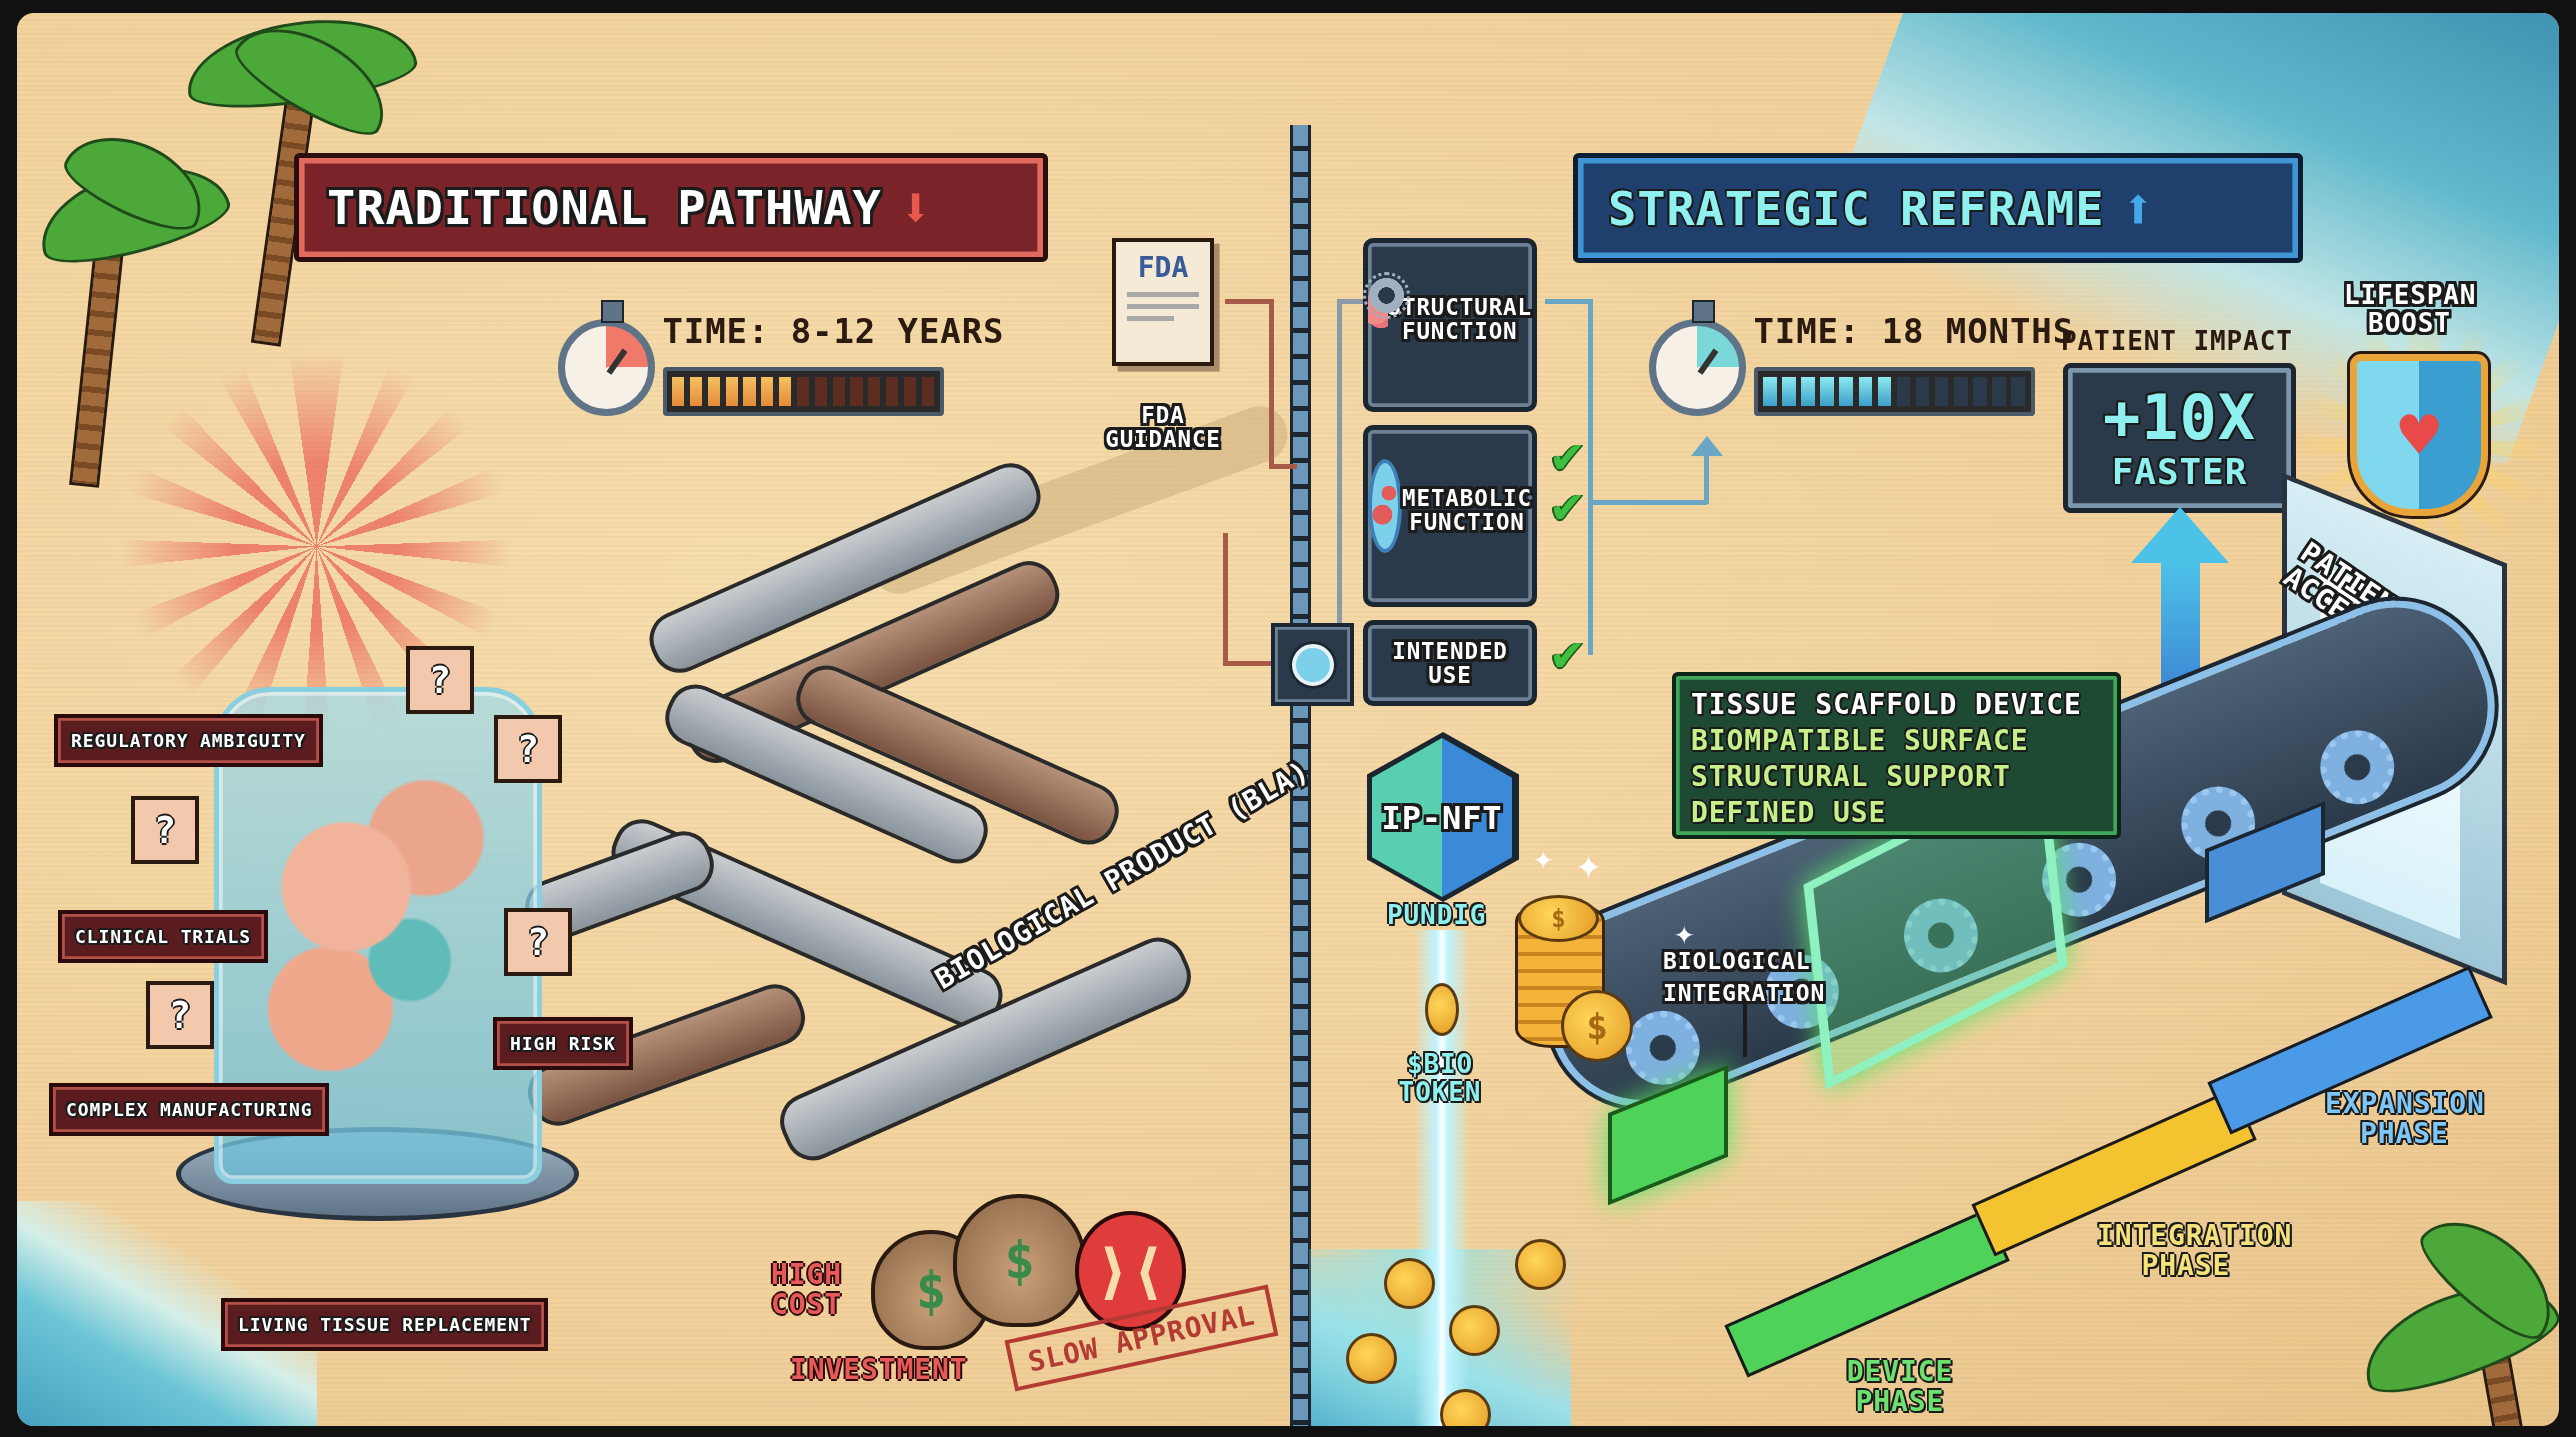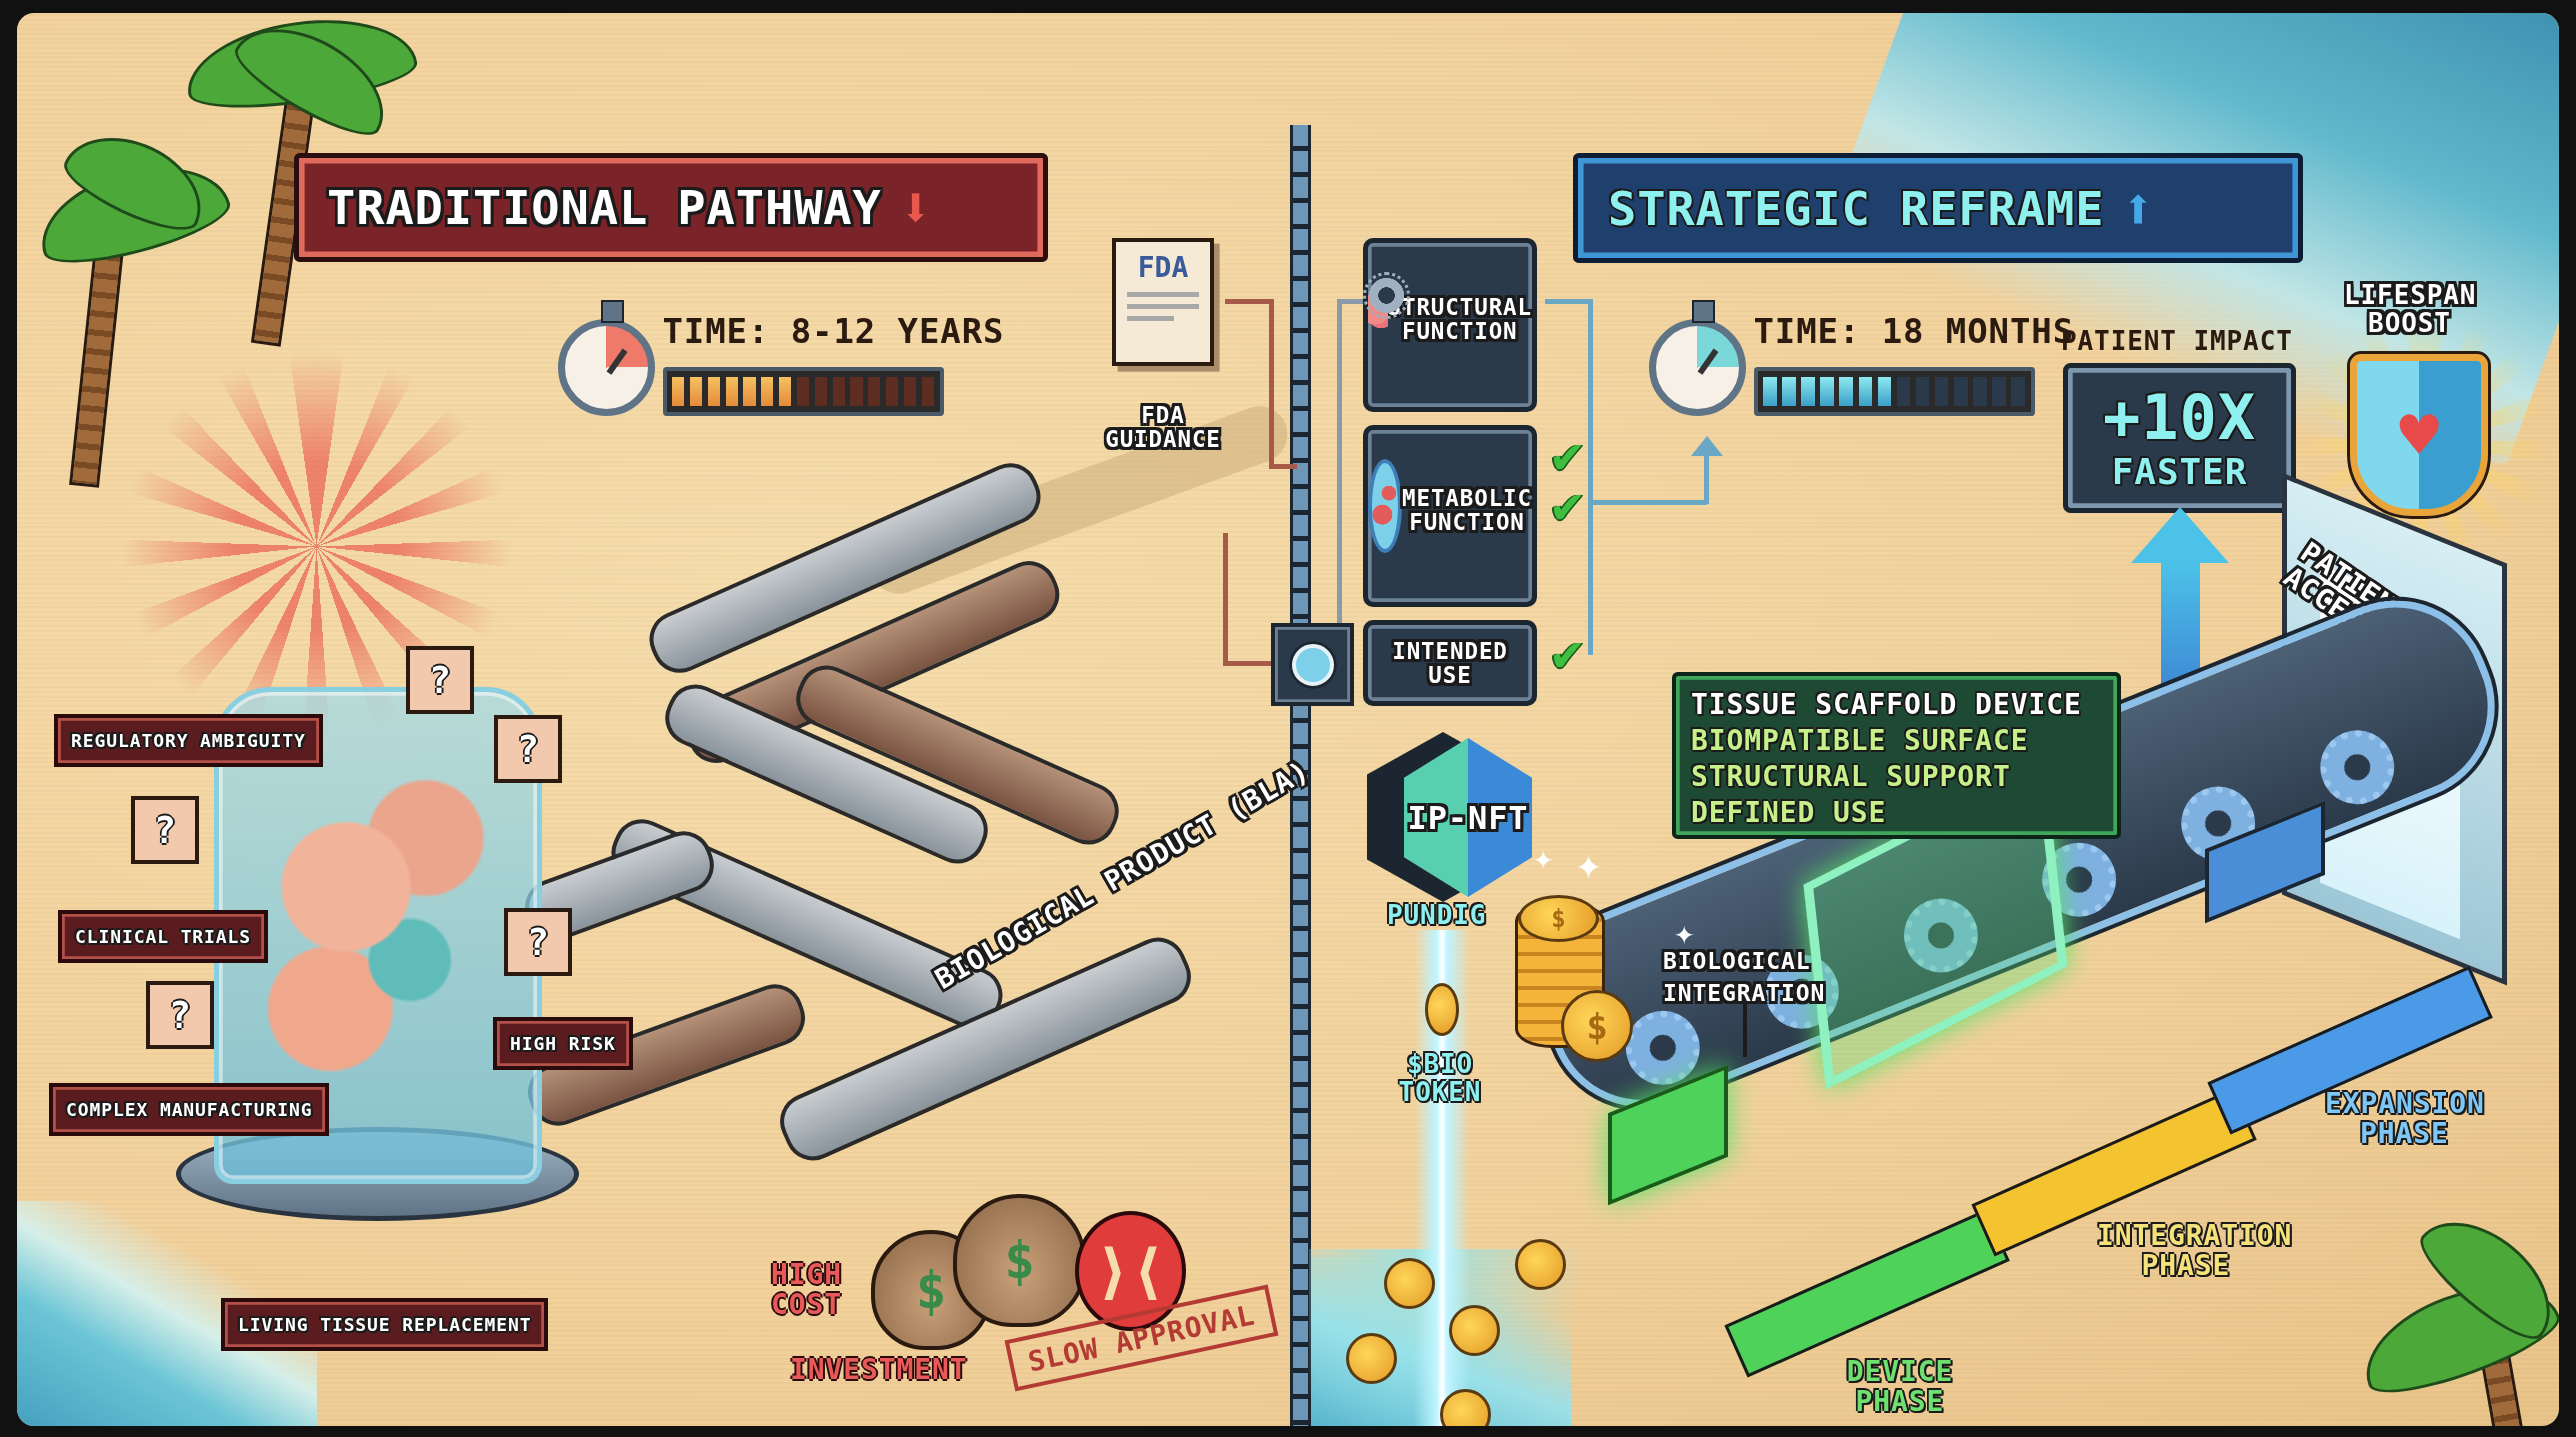--- a/index.html
+++ b/index.html
@@ -112,21 +112,21 @@
   
   .conveyor{left:1498px;top:936px;width:992px;height:187px;background:linear-gradient(180deg,#4c6076,#2b3a4a);border:7.5px solid #8cc0e8;outline:4.7px solid #1c2631;border-radius:94px;transform:rotate(-22deg);transform-origin:left top;}
   .cog{position:absolute;width:60px;height:60px;border-radius:50%;border:7.5px dotted #9cc8f0;background:radial-gradient(circle,#2b3a4a 0 30%,#7eb0e0 31%);}
   .tile-green{left:1591px;top:1076px;width:112px;height:84px;background:#4ed25a;border:4.7px solid #1b5a1b;transform:skewY(-22deg);box-shadow:0 0 28px #5ae06a;}
   .tile-blue{left:2188px;top:812px;width:112px;height:66px;background:#4a8ed8;border:4.7px solid #1c2631;transform:skewY(-22deg);}
 
   .phase-arrow{height:51px;transform:rotate(-24deg);transform-origin:left center;border:3.7px solid #1b1b1b;}
   .phase-label{font-size:28px;line-height:30px;text-align:center;}
 
   
-  .hex{left:1355px;top:725px;width:128px;height:159px;background:linear-gradient(90deg,#58d0b0 0 50%,#3a8ad8 50%);clip-path:polygon(50% 0,100% 25%,100% 75%,50% 100%,0 75%,0 25%);display:flex;align-items:center;justify-content:center;box-shadow:0 0 37px #5ad0f0;margin-left:32px;}
+  .hex{left:1355px;top:725px;width:140px;height:159px;background:linear-gradient(90deg,#58d0b0 0 50%,#3a8ad8 50%);clip-path:polygon(50% 0,100% 25%,100% 75%,50% 100%,0 75%,0 25%);display:flex;align-items:center;justify-content:center;box-shadow:0 0 37px #5ad0f0;}
   .hex span{font-size:32px;}
   .hex-border{left:1350px;top:719px;width:152px;height:170px;background:#1c2631;clip-path:polygon(50% 0,100% 25%,100% 75%,50% 100%,0 75%,0 25%);}
   .beam{left:1397px;top:917px;width:56px;height:520px;background:linear-gradient(90deg,transparent,#bff4ff 40%,#ffffff 50%,#bff4ff 60%,transparent);}
   .beam-fan{left:1292px;top:1236px;width:281px;height:202px;background:radial-gradient(ellipse at 40% 0%,rgba(140,230,240,0.8),transparent 70%);}
   .pundig{left:1370px;top:887px;font-size:26px;color:#8ff0f0;}
   .biotoken{left:1376px;top:1037px;font-size:26px;line-height:28px;color:#8ff0f0;text-align:center;}
   .coin{width:45px;height:45px;border-radius:50%;background:radial-gradient(circle at 40% 40%,#ffd65a,#e39a24);border:3.7px solid #5a3a10;display:flex;align-items:center;justify-content:center;font-size:24px;font-weight:bold;color:#a86a10;}
   .coin-stack{left:1498px;top:889px;width:84px;height:140px;background:repeating-linear-gradient(180deg,#f4b43a 0 13px,#c9841f 13px 17px);border:3.7px solid #3a2410;border-radius:37px/19px;}
   .bio-int{left:1646px;top:932px;font-size:23px;line-height:32px;}
   .bio-int-line{left:1726px;top:988px;width:3.7px;height:56px;background:#1b1b1b;}

